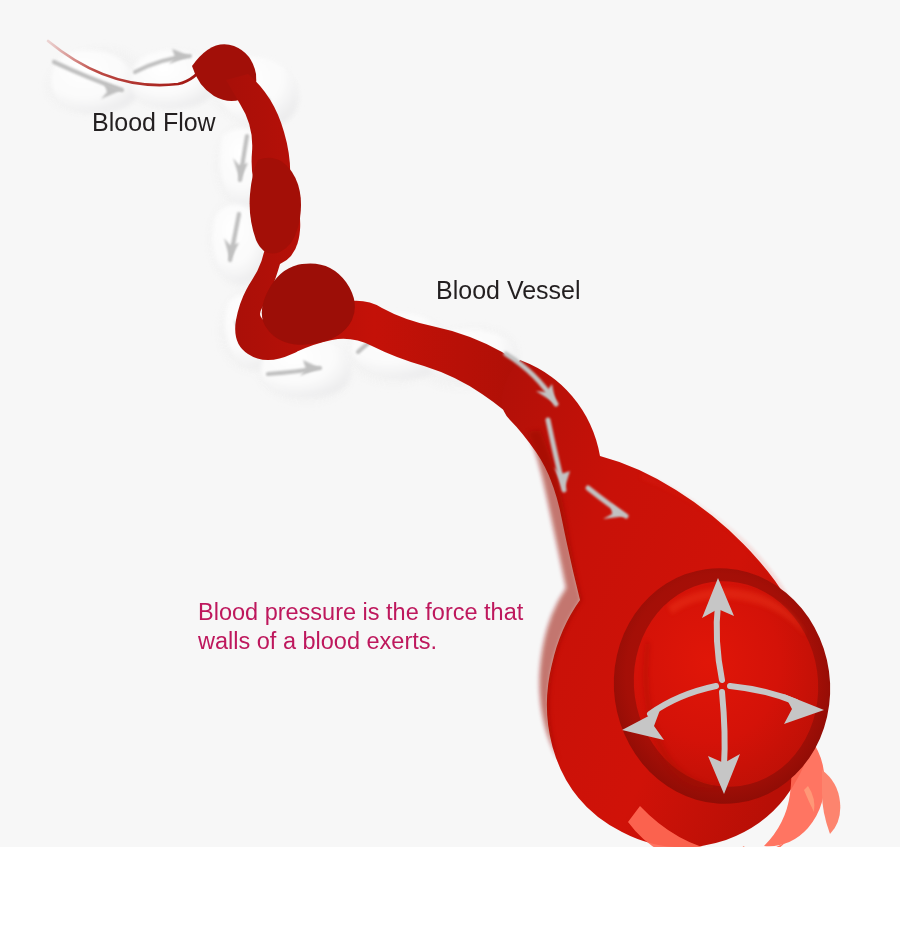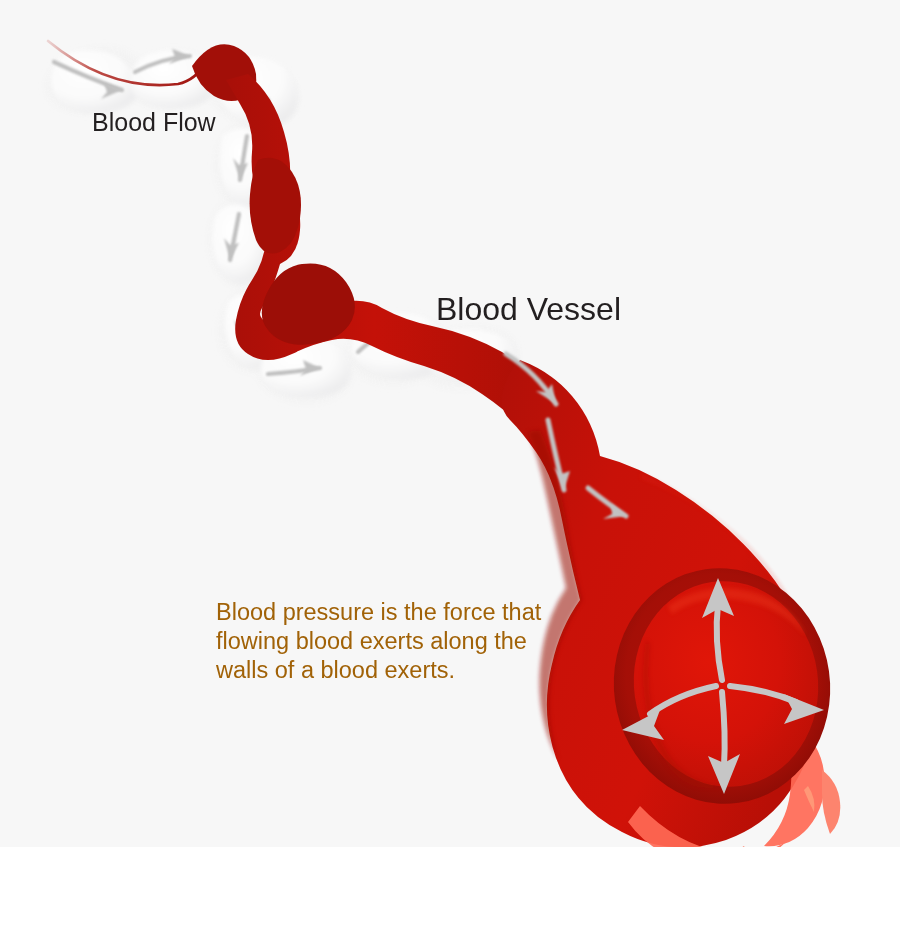--- a/index.html
+++ b/index.html
@@ -31,29 +31,29 @@
     line-height: 1;
     user-select: none;
   }
   #label-blood-flow {
     left: 92px;
     top: 110px;
     font-size: 25px;
   }
   #label-blood-vessel {
     left: 436px;
-    top: 293px;
-    font-size: 32px;
+    top: 278px;
+    font-size: 25px;
   }
   #caption {
     position: absolute;
-    left: 216px;
+    left: 198px;
     top: 598px;
     width: 340px;
-    color: #a16207;
+    color: #be185d;
     font-size: 23.5px;
     line-height: 29px;
     font-family: "Liberation Sans", "DejaVu Sans", sans-serif;
     user-select: none;
   }
   #caption span { display: block; }
 </style>
 </head>
 <body>
 
@@ -268,17 +268,16 @@
       </g>
     </g>
   </svg>
 
   <div class="label" id="label-blood-flow">Blood Flow</div>
 
   <div class="label" id="label-blood-vessel">Blood Vessel</div>
 
   <div id="caption">
     <span>Blood pressure is the force that</span>
-    <span>flowing blood exerts along the</span>
     <span>walls of a blood exerts.</span>
   </div>
 
 </div>
 
 </body></html>

